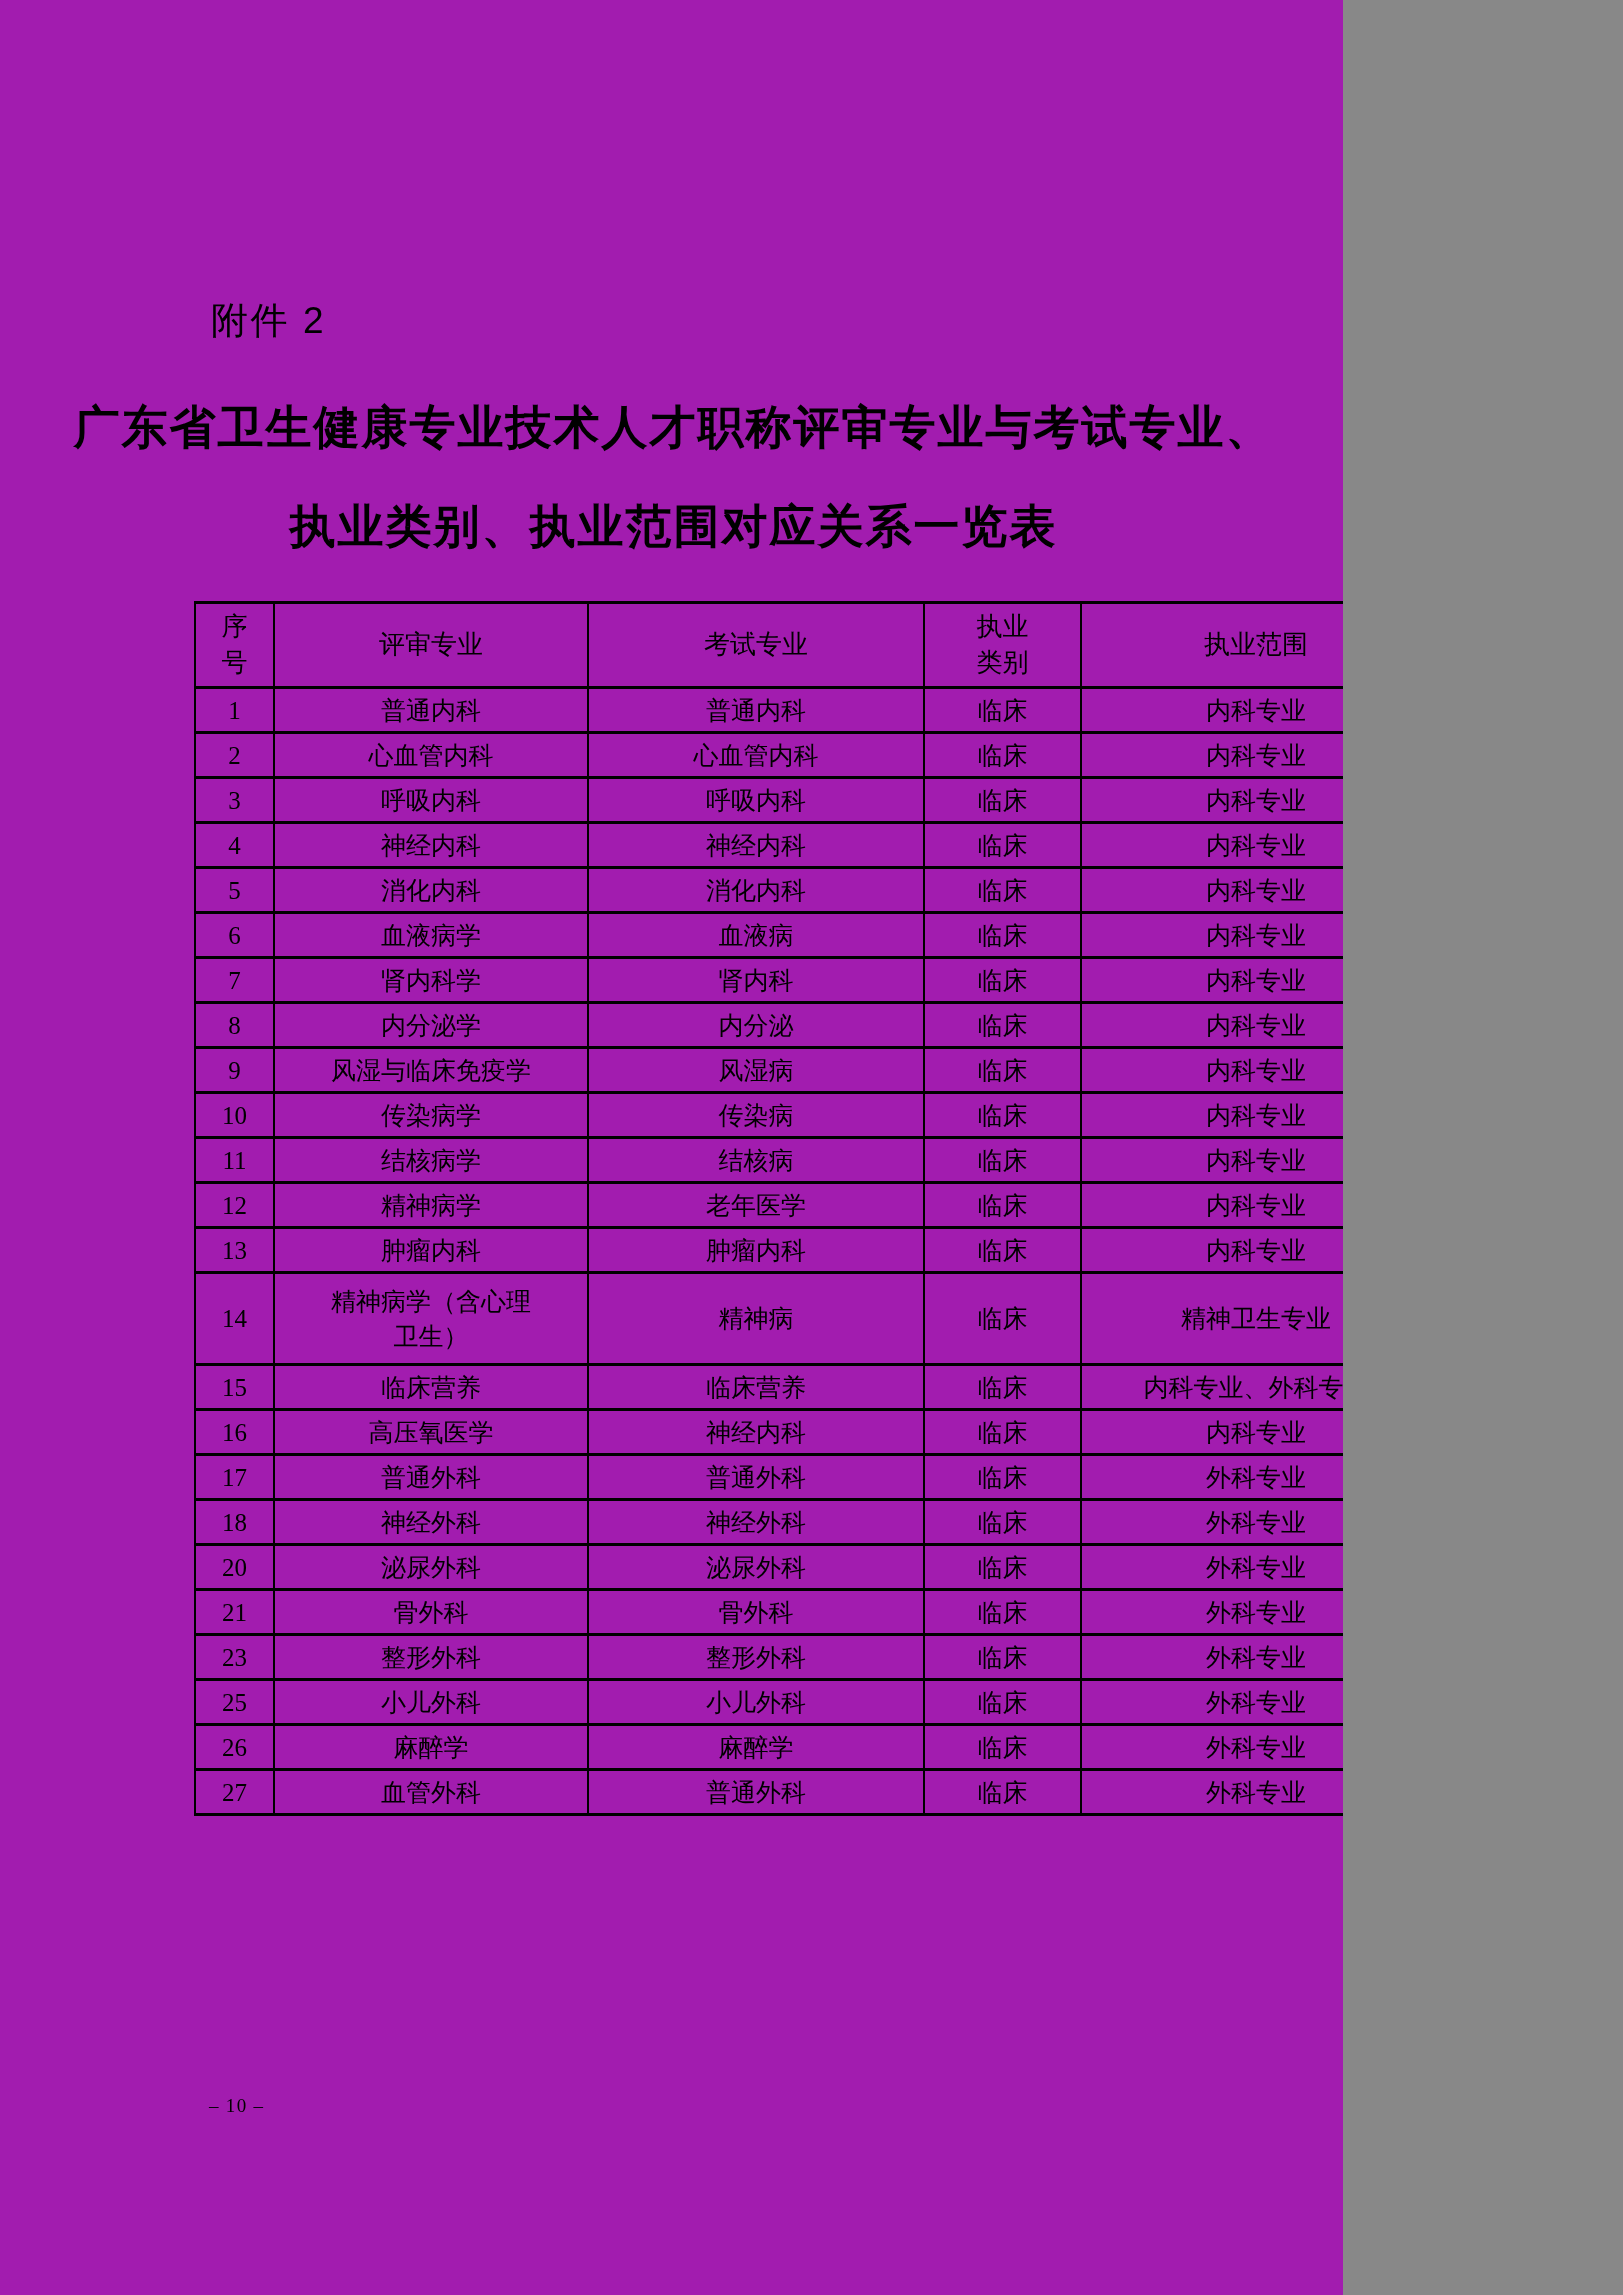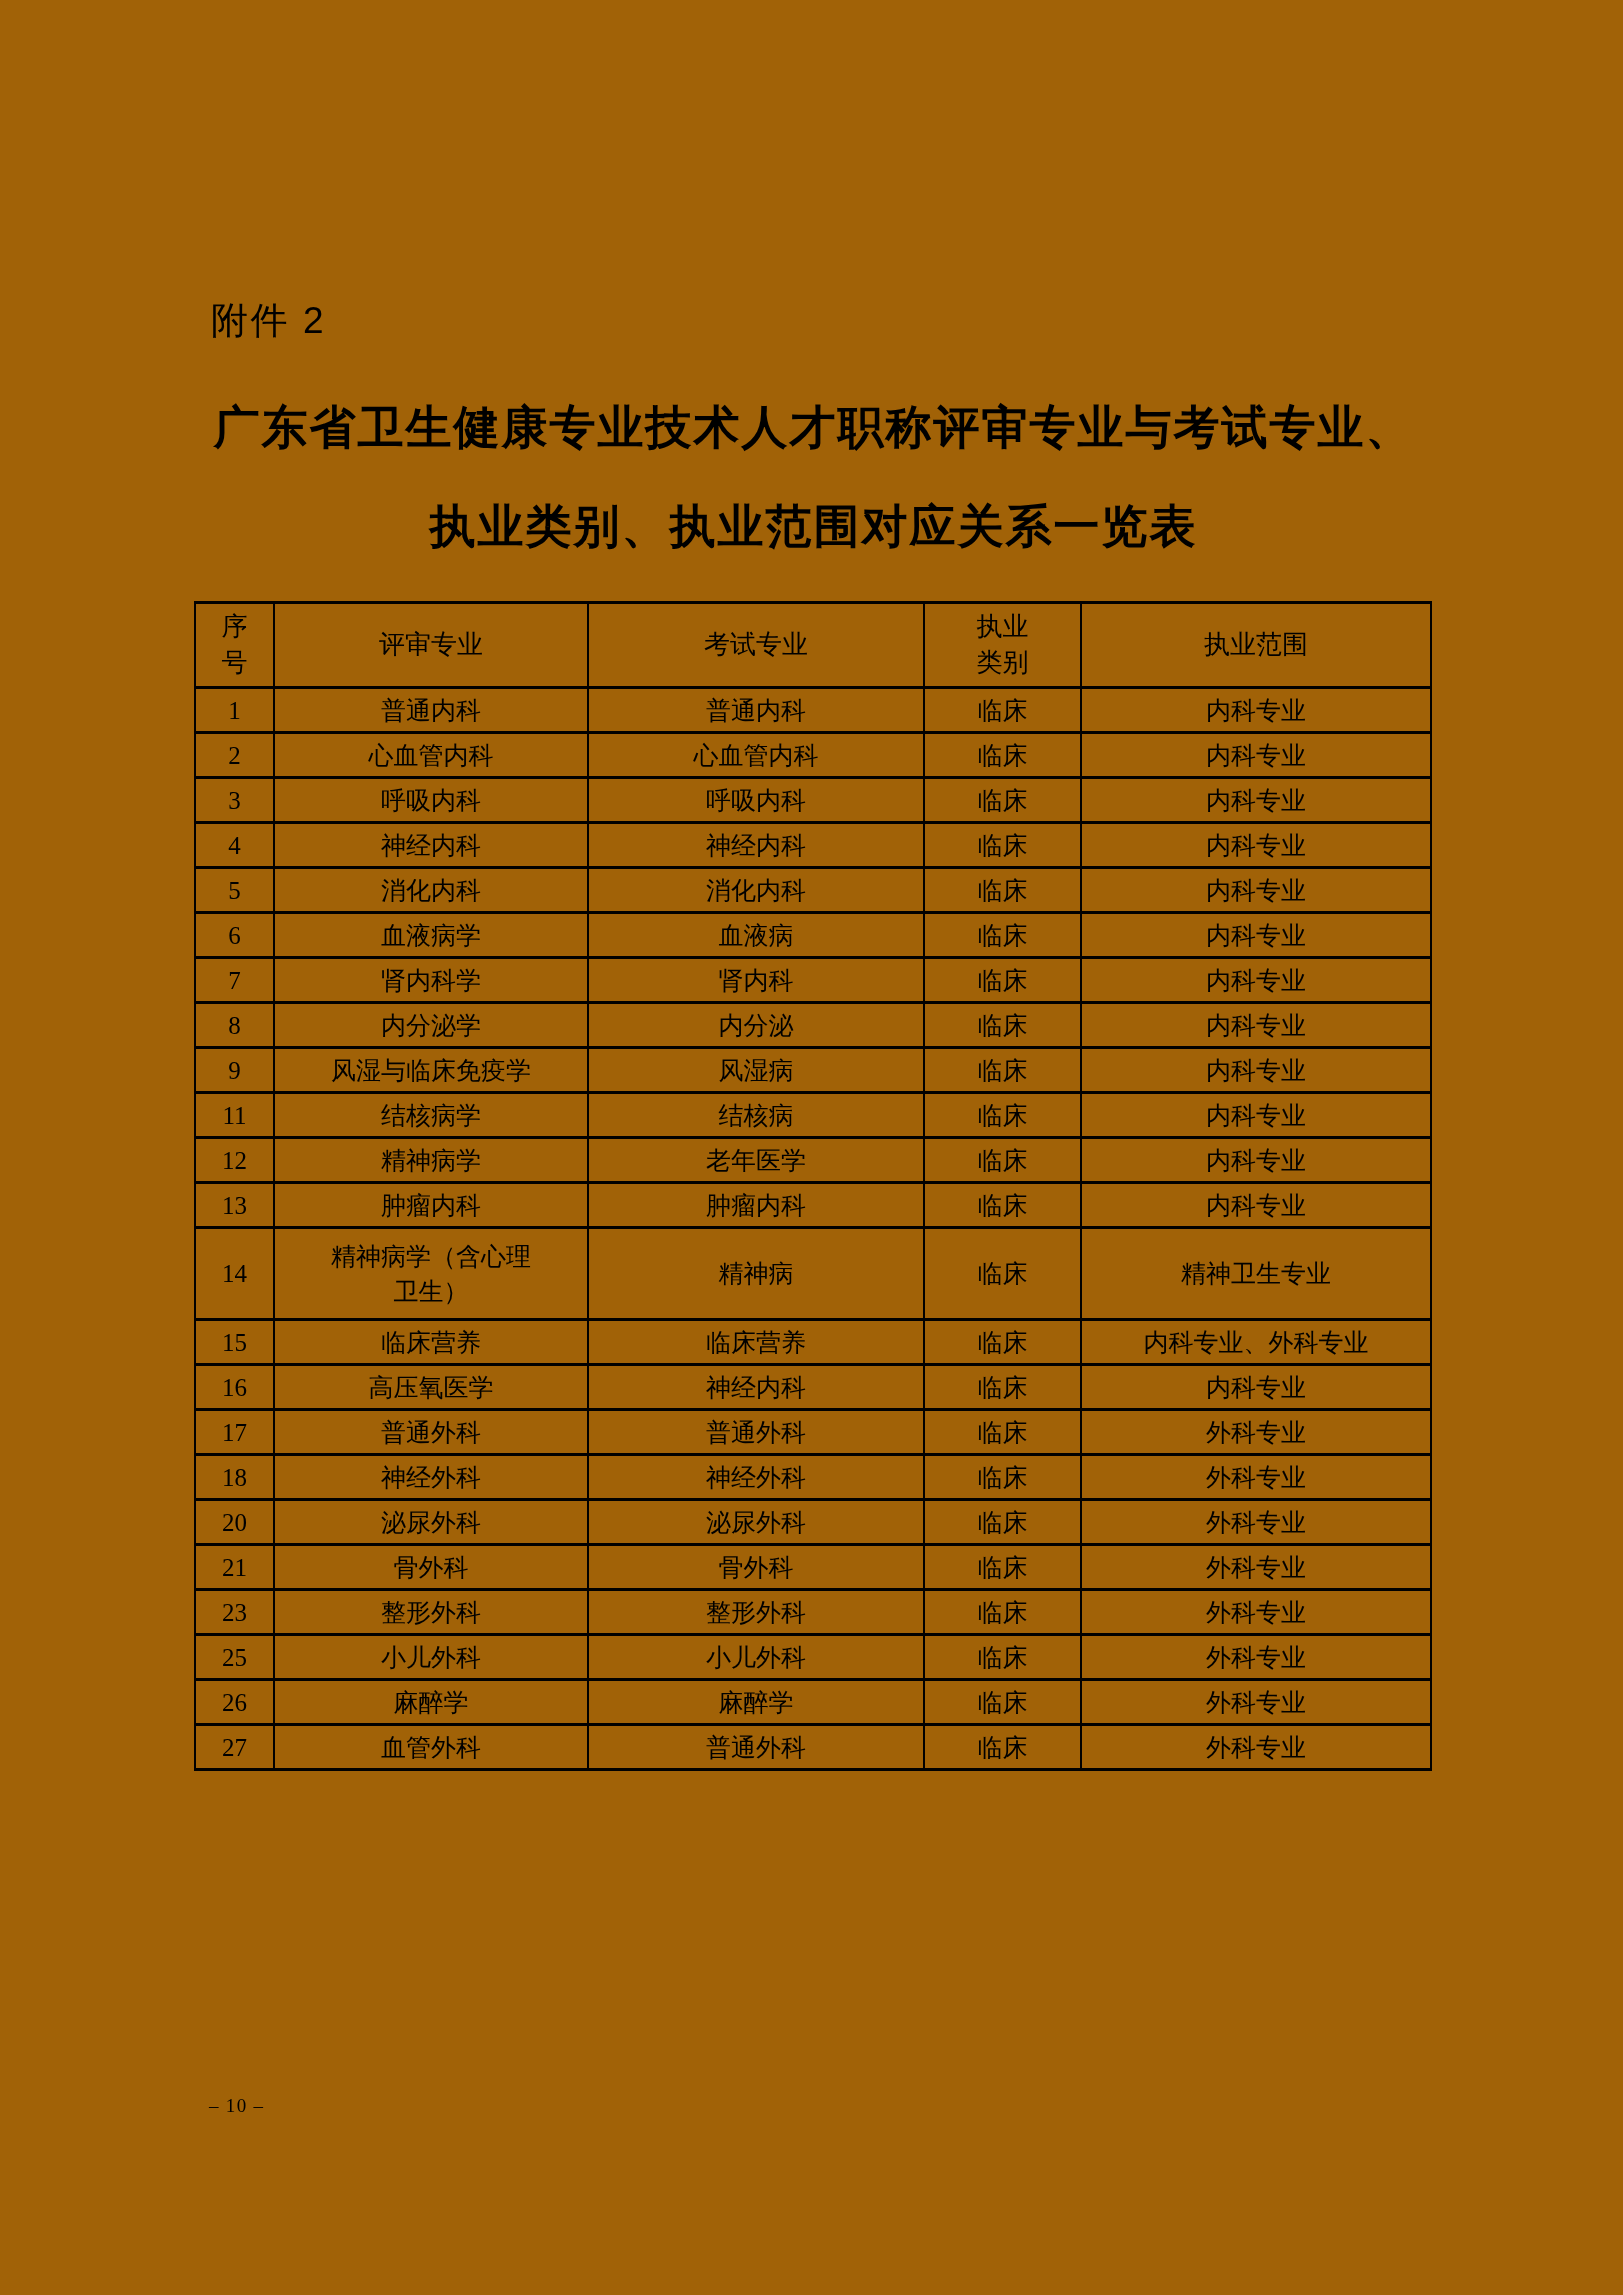--- a/index.html
+++ b/index.html
@@ -1,20 +1,20 @@
 <!DOCTYPE html>
 <html style="font-size:10.5px"><head>
 <meta charset="utf-8">
 <style>
   html, body { margin: 0; padding: 0; background: #888; }
   .page {
     position: relative;
-    width: 1623px;
+    width: 1343px;
     height: 2295px;
-    background: #a16207;
+    background: #a21caf;
     color: #000000;
     font-family: "Liberation Serif", "DejaVu Serif", serif;
     overflow: hidden;
   }
   .attachment-label {
     position: absolute;
     left: 211px;
     top: 296px;
     font-size: 37px;
     font-family: "Liberation Sans", "DejaVu Sans", sans-serif;
@@ -157,20 +157,27 @@
           <td>内科专业</td>
         </tr>
         <tr>
           <td>9</td>
           <td>风湿与临床免疫学</td>
           <td>风湿病</td>
           <td>临床</td>
           <td>内科专业</td>
         </tr>
         <tr>
+          <td>10</td>
+          <td>传染病学</td>
+          <td>传染病</td>
+          <td>临床</td>
+          <td>内科专业</td>
+        </tr>
+        <tr>
           <td>11</td>
           <td>结核病学</td>
           <td>结核病</td>
           <td>临床</td>
           <td>内科专业</td>
         </tr>
         <tr>
           <td>12</td>
           <td>精神病学</td>
           <td>老年医学</td>

